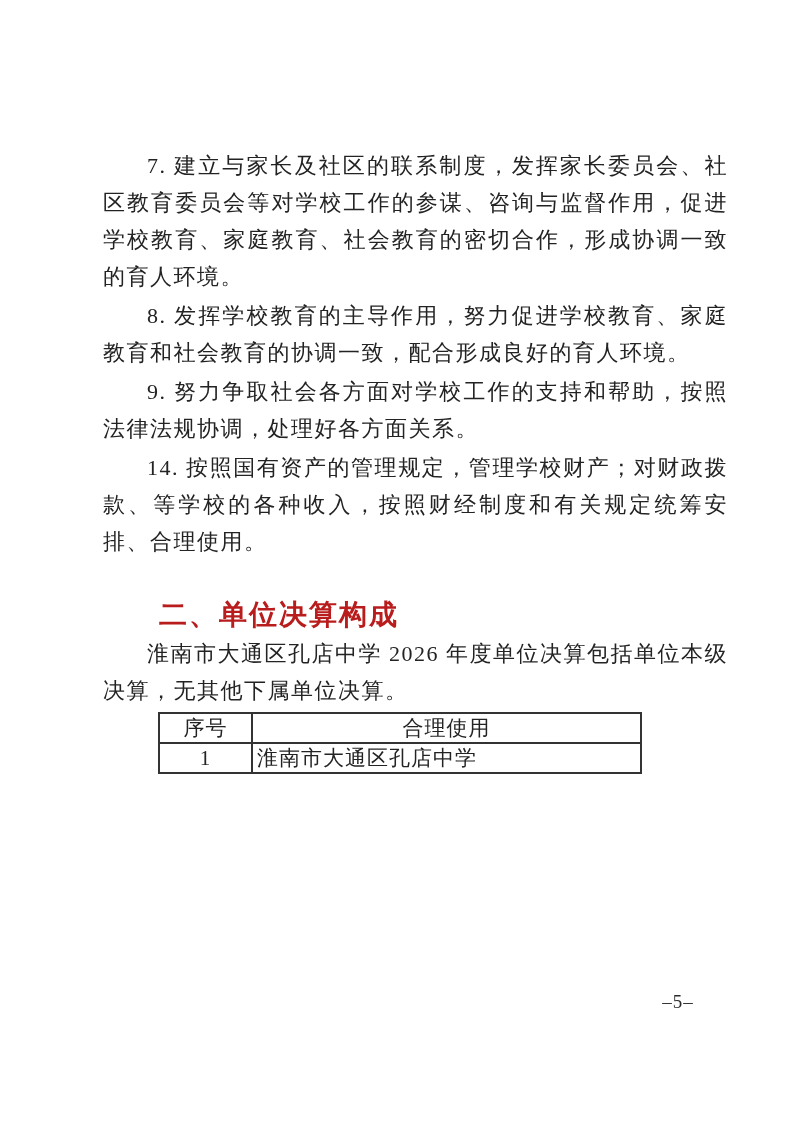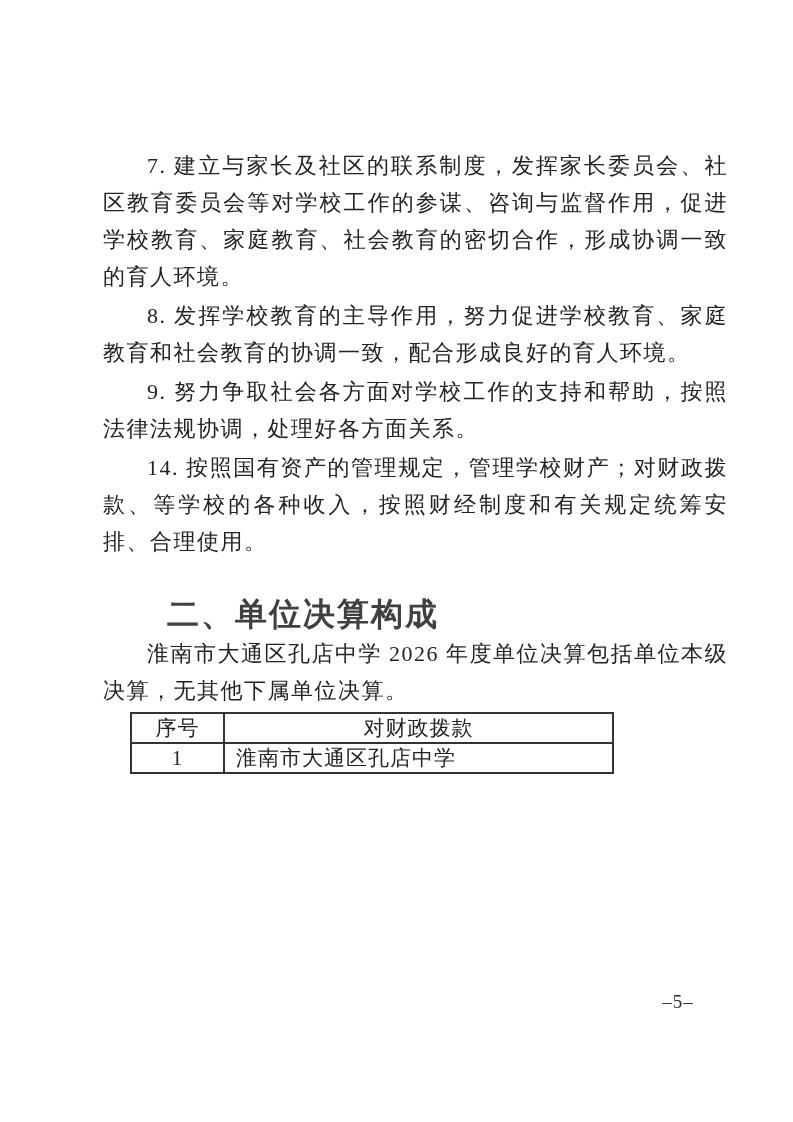--- a/index.html
+++ b/index.html
@@ -25,49 +25,49 @@
     line-height: 37px;
     letter-spacing: 1.5px;
     text-align: justify;
     text-indent: 2em;
     margin-bottom: 2px;
     color: #232323;
   }
   .section-heading {
     font-family: "Liberation Sans", "DejaVu Sans", sans-serif;
     font-weight: 700;
-    font-size: 32px;
+    font-size: 28px;
     line-height: 33px;
     letter-spacing: 2px;
     margin-top: 38px;
     margin-bottom: 4px;
     text-indent: 2em;
-    color: #404040;
+    color: #b91c1c;
   }
   table.units-table {
     border-collapse: collapse;
-    margin-left: 27px;
+    margin-left: 55px;
     margin-top: 3px;
     width: 482px;
     table-layout: fixed;
   }
   table.units-table th,
   table.units-table td {
     border: 2px solid #333333;
     font-size: 21px;
     font-weight: normal;
     letter-spacing: 1px;
     color: #232323;
     background: #ffffff;
   }
   table.units-table th { height: 27px; text-align: center; }
   table.units-table td { height: 26px; }
   .col-seq { width: 93px; text-align: center; }
   .col-unit { width: 389px; }
-  td.col-unit { text-align: left; padding-left: 11px; }
+  td.col-unit { text-align: left; padding-left: 4px; }
   .page-number {
     position: absolute;
     left: 650px;
     top: 991px;
     width: 56px;
     text-align: center;
     font-size: 19px;
     letter-spacing: 1px;
     color: #2a2a2a;
     font-family: "Liberation Serif", "DejaVu Serif", serif;
@@ -85,21 +85,21 @@
     <p class="body-para">14. 按照国有资产的管理规定，管理学校财产；对财政拨款、等学校的各种收入，按照财经制度和有关规定统筹安排、合理使用。</p>
 
     <h2 class="section-heading">二、单位决算构成</h2>
 
     <p class="body-para">淮南市大通区孔店中学 2026 年度单位决算包括单位本级决算，无其他下属单位决算。</p>
 
     <table class="units-table">
       <thead>
         <tr>
           <th class="col-seq">序号</th>
-          <th class="col-unit">对财政拨款</th>
+          <th class="col-unit">合理使用</th>
         </tr>
       </thead>
       <tbody>
         <tr>
           <td class="col-seq">1</td>
           <td class="col-unit">淮南市大通区孔店中学</td>
         </tr>
       </tbody>
     </table>
 

